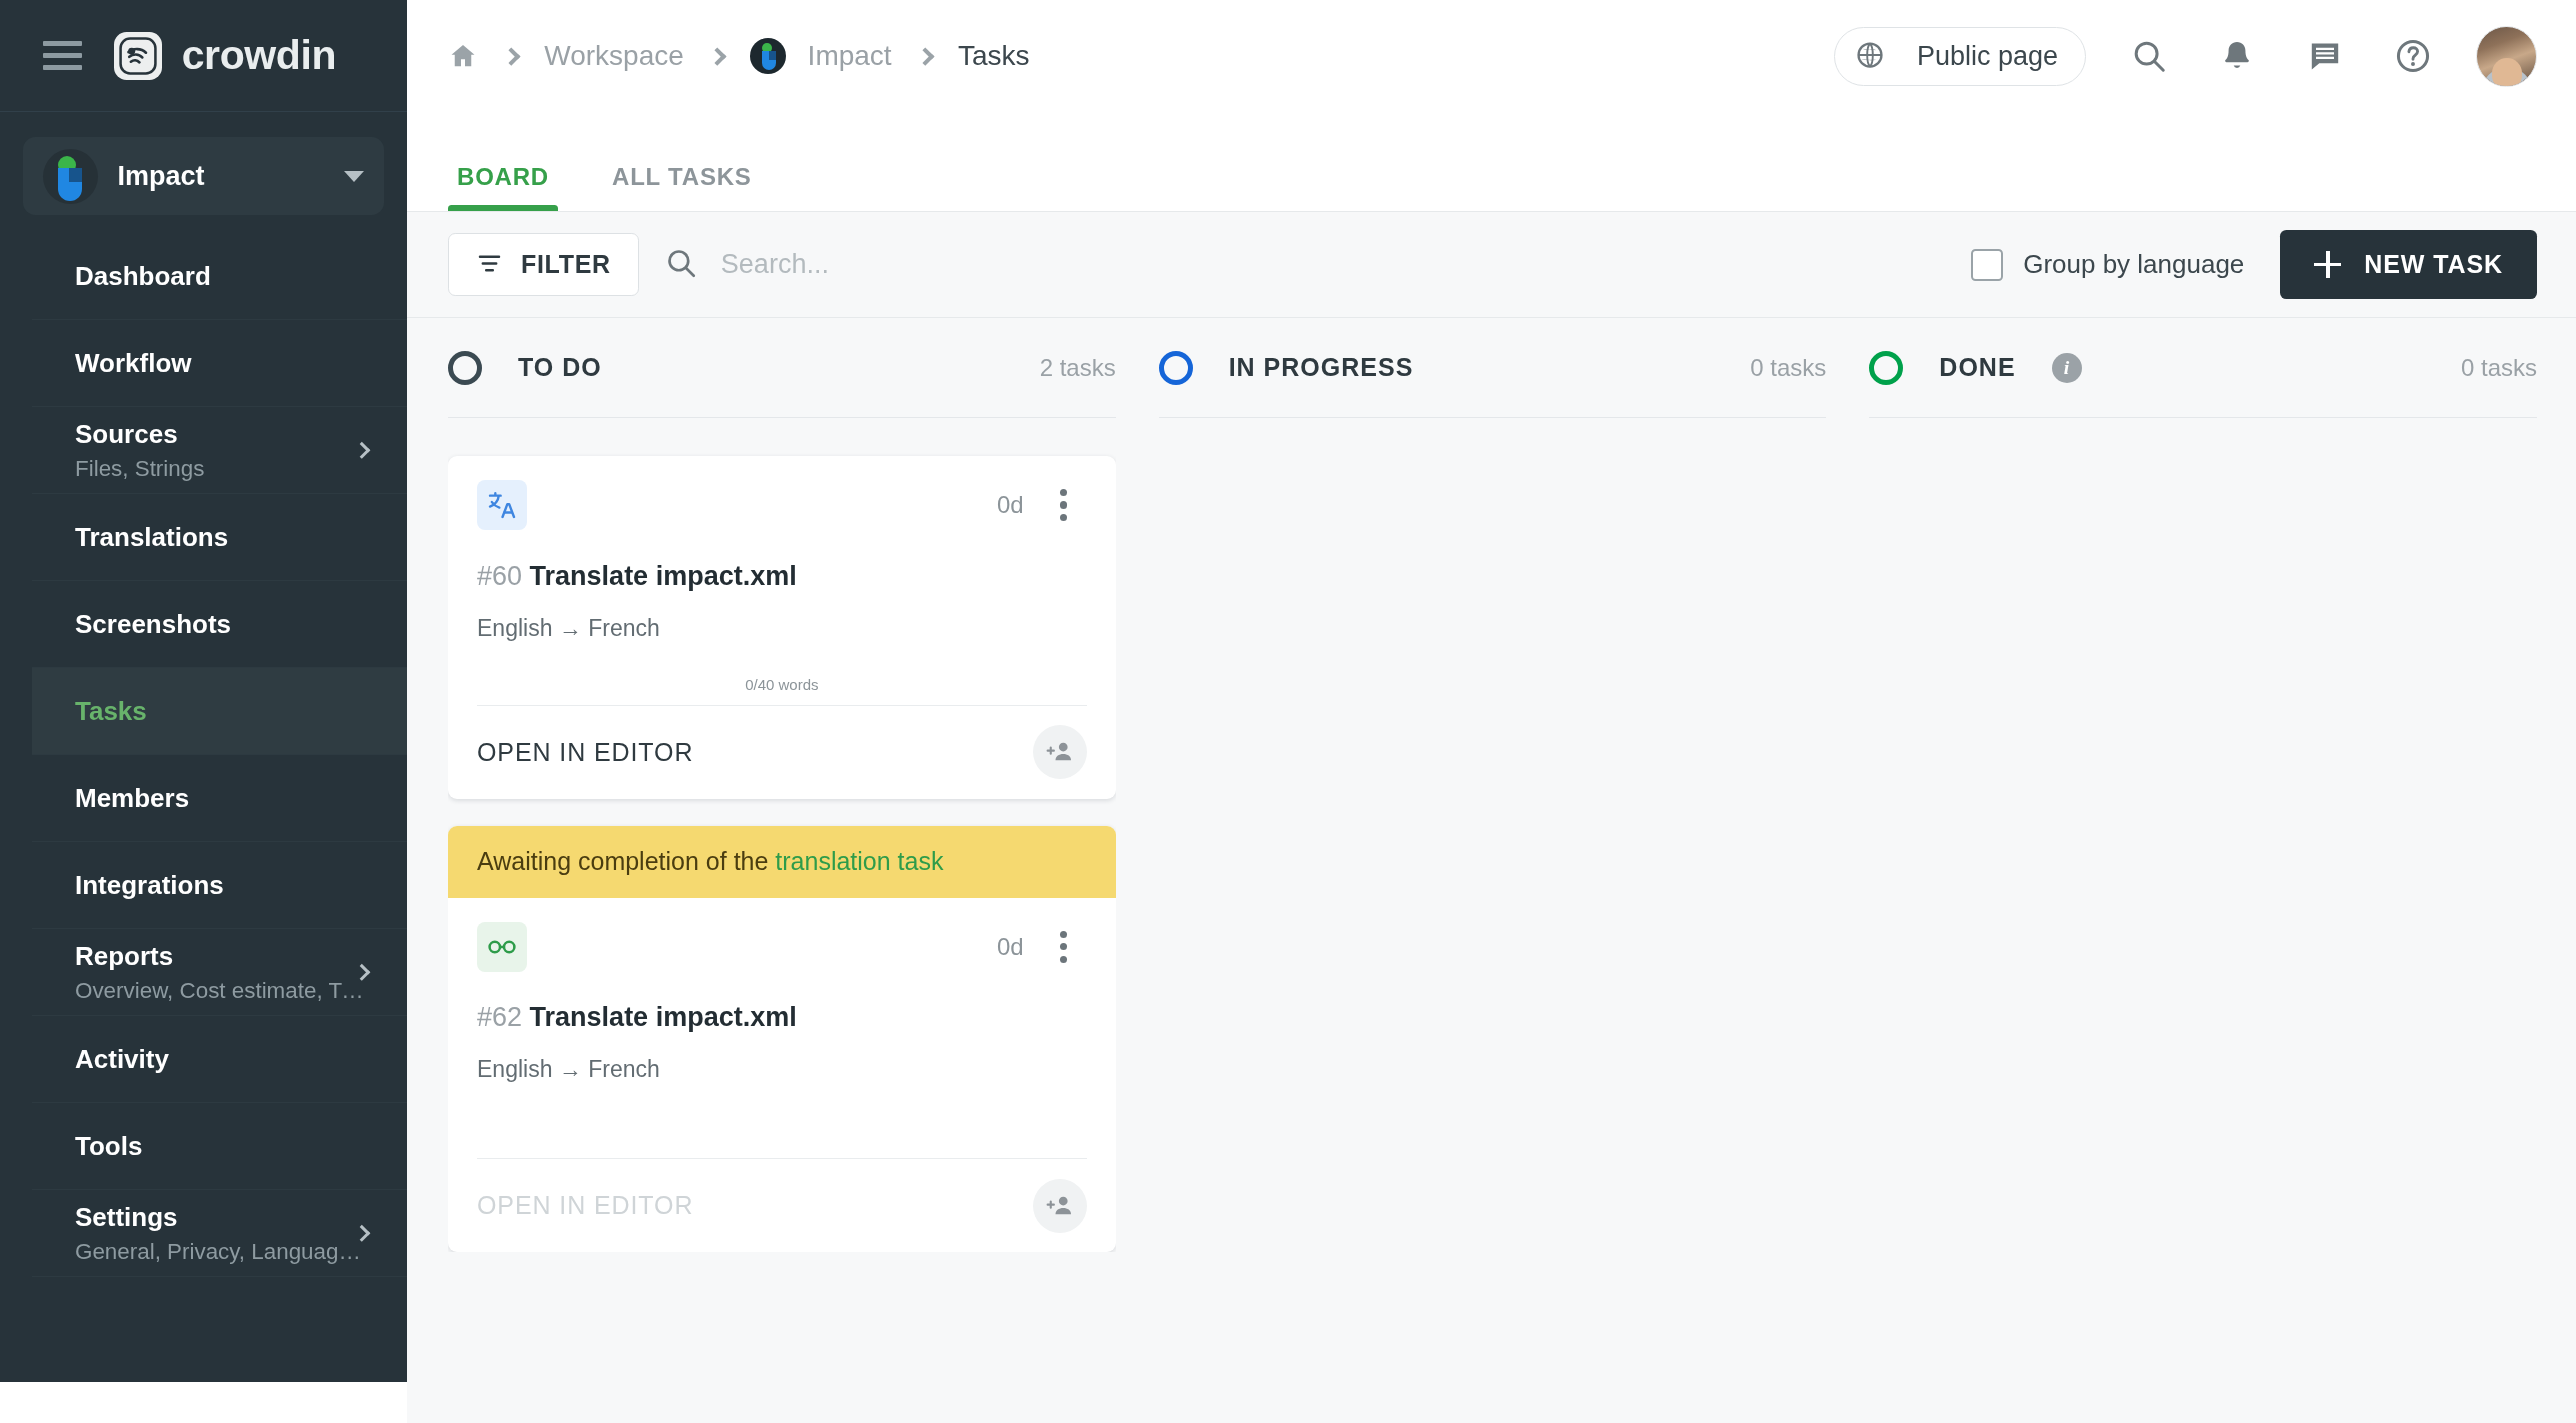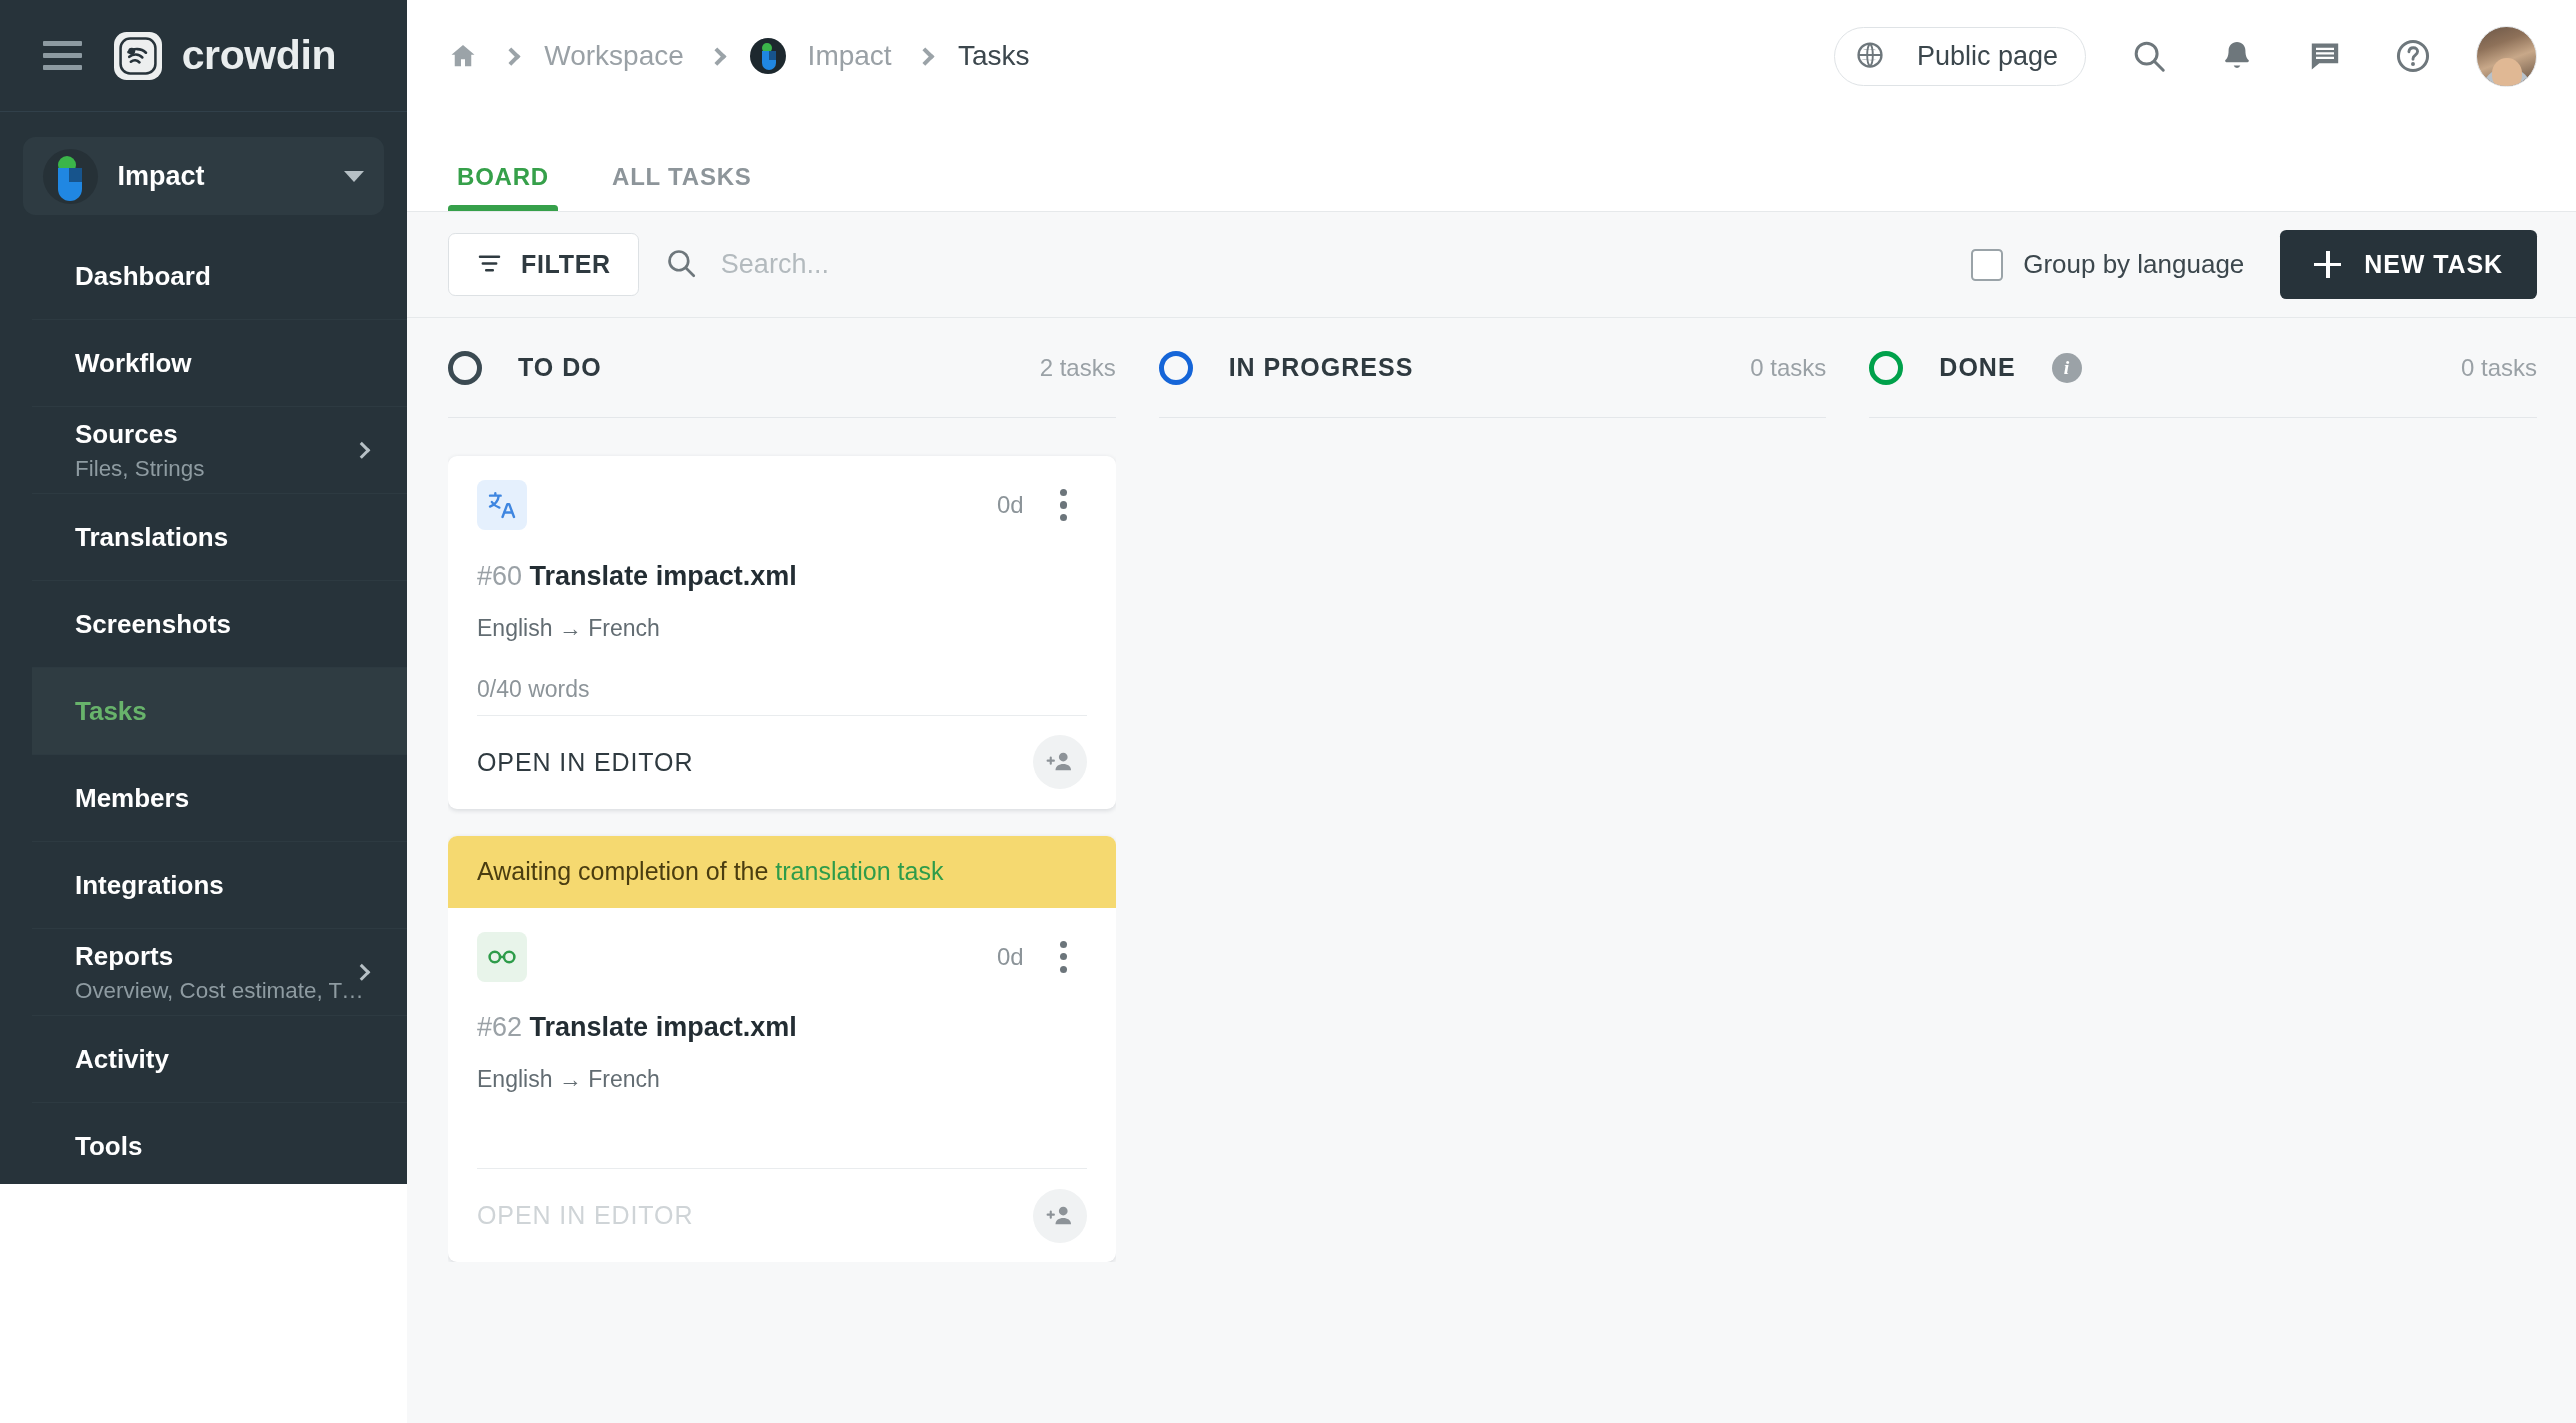--- a/index.html
+++ b/index.html
@@ -15,21 +15,21 @@
   .app {
     display: flex;
     width: 2576px;
     height: 1424px;
   }
 
   
   .sidebar {
     width: 407px;
     min-width: 407px;
-    height: 1184px;
+    height: 1382px;
     background: #27333a;
     display: flex;
     flex-direction: column;
     overflow: hidden;
   }
 
   .sidebar-top {
     height: 112px;
     display: flex;
     align-items: center;
@@ -536,22 +536,22 @@
     color: #9aa1a6;
     font-weight: 400;
   }
   .card-langs {
     margin-top: 23px;
     font-size: 23px;
     color: #626c72;
   }
   .card-words {
     margin-top: 34px;
-    text-align: left;
-    font-size: 23px;
+    text-align: center;
+    font-size: 15px;
     color: #8c9499;
     padding-bottom: 12.5px;
   }
   .card-spacer { height: 75px; }
   .card-divider {
     height: 0.9px;
     background: #e9ecee;
     margin: 0 29px;
   }
   .card-foot {

